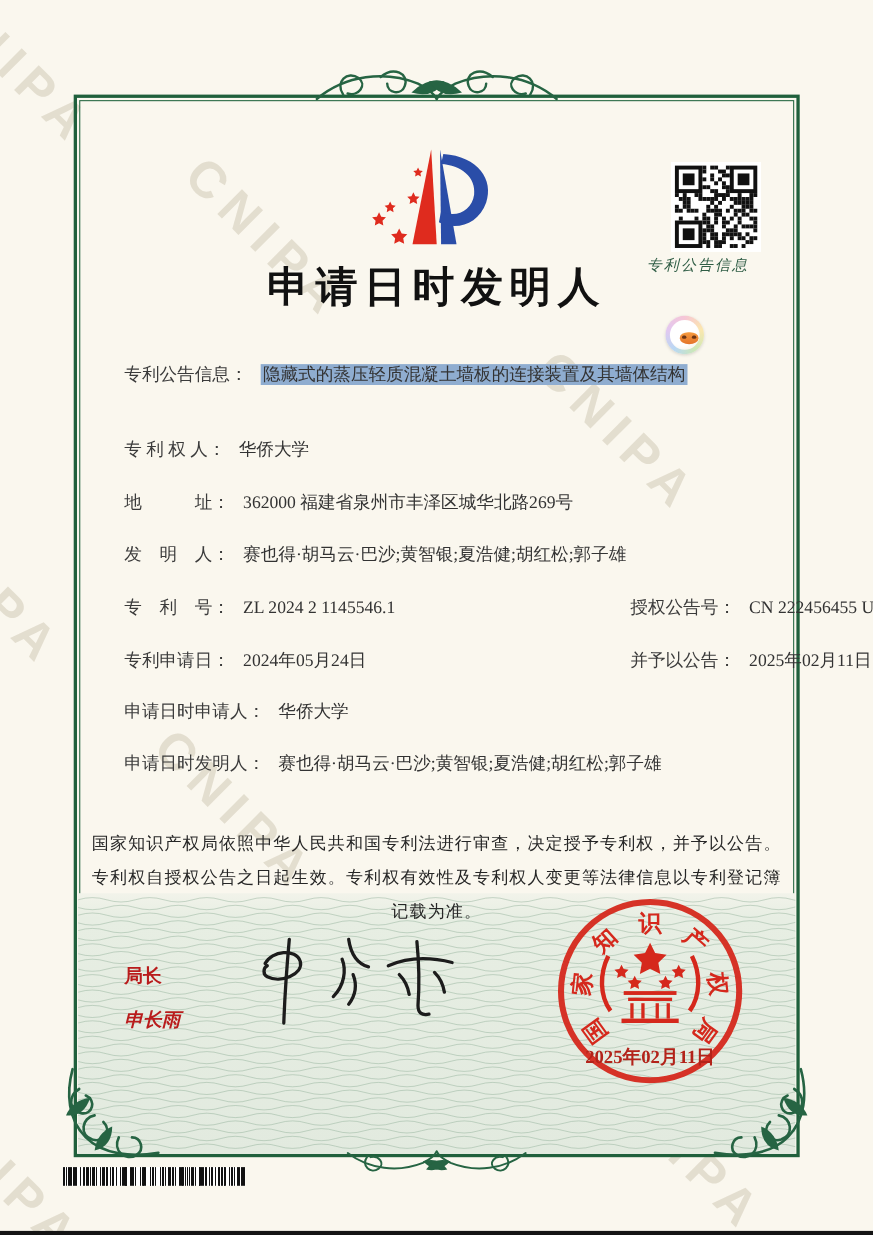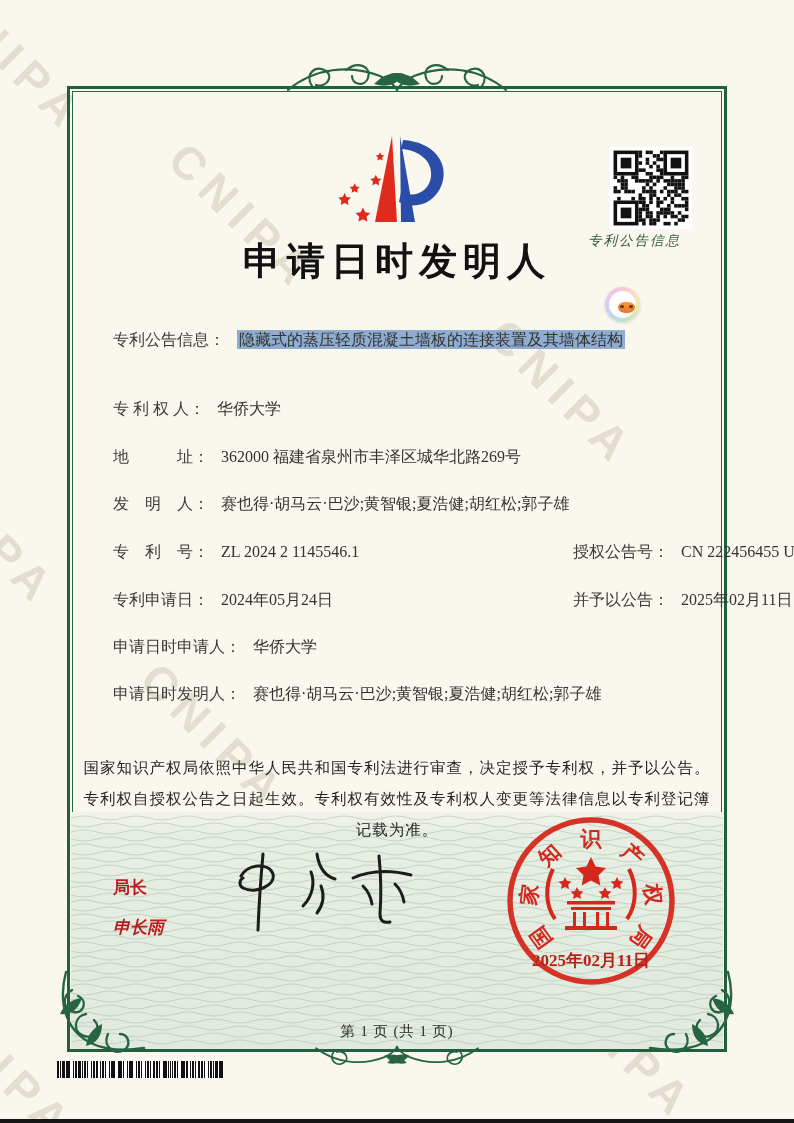--- a/index.html
+++ b/index.html
@@ -463,18 +463,17 @@
         <rect x="80" y="99" width="3" height="14"></rect>
       <rect x="93" y="99" width="3" height="14"></rect>
         <rect x="103" y="99" width="3" height="14"></rect>
       <rect x="62" y="113" width="52" height="4"></rect>
       <path d="M50 56 C42 72 42 92 52 106" fill="none" stroke="#d5281c" stroke-width="4"></path>
       <path d="M126 56 C134 72 134 92 124 106" fill="none" stroke="#d5281c" stroke-width="4"></path>
     </g>
     <text x="88" y="153" text-anchor="middle" font-size="17" font-weight="bold" fill="#b3231a" font-family="Liberation Serif, DejaVu Serif, serif">2025年02月11日</text>
   </svg>
 
-  <div class="footer">第 1 页 (共 1 页)</div>
 
   <div class="barcode"></div>
   <div class="bottom-strip"></div>
 
 </div>
 
 </body></html>

